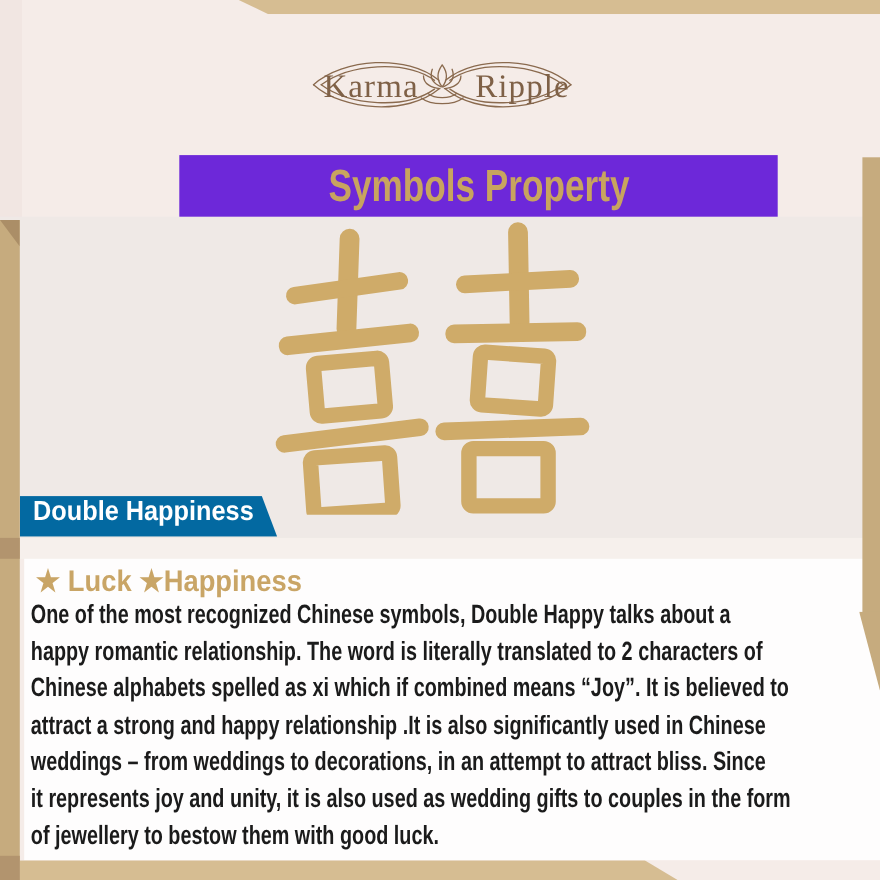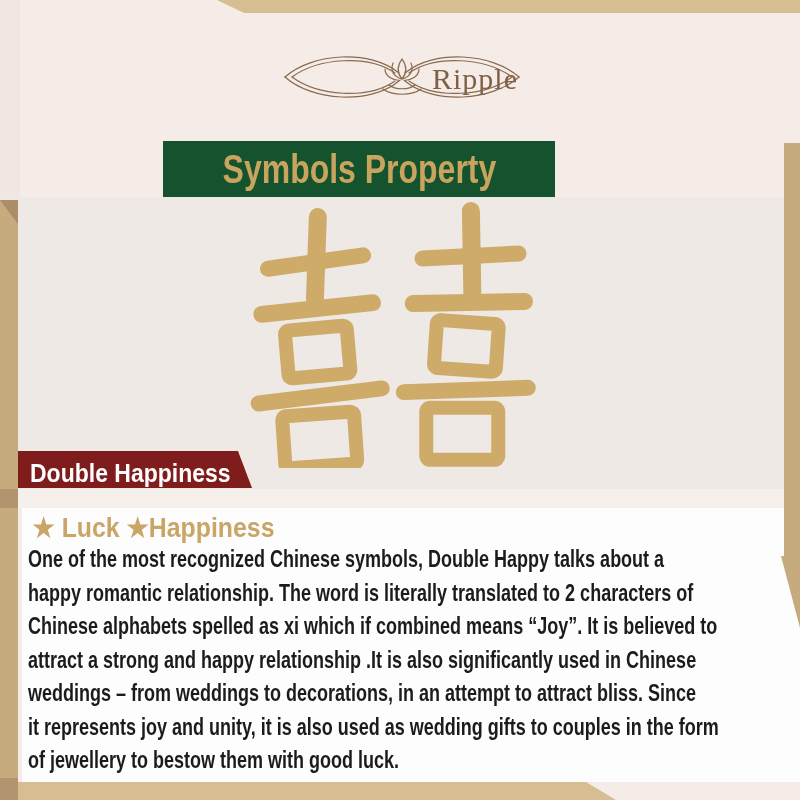--- a/index.html
+++ b/index.html
@@ -25,31 +25,31 @@
   .right-bar{left:784px;top:143px;width:16px;height:419px;background:#c6ab7e;}
   .right-bar-tail{left:781px;top:556px;width:19px;height:72px;background:#c6ab7e;
     clip-path:polygon(0 0,19px 0,19px 72px);}
   
   .logo-svg{left:282px;top:44px;width:240px;height:62px;}
   .logo-word{top:62px;font-family:"Liberation Serif",serif;font-size:30px;
     color:#7f6147;letter-spacing:1px;}
   .logo-word.karma{left:294px;}
   .logo-word.ripple{left:432px;font-family:Liberation Serif, serif;}
   
-  .title-box{left:163px;top:141px;width:392px;height:56px;background:#14532d;
+  .title-box{left:163px;top:141px;width:544px;height:56px;background:#6d28d9;
     display:flex;align-items:center;justify-content:center;}
   .title-text{font-size:41px;font-weight:bold;color:#c8a45f;white-space:nowrap;
     display:inline-block;transform:scaleX(0.78);transform-origin:center;}
   
   .glyph-svg{left:246px;top:200px;width:296px;height:268px;}
   .sr-only{position:absolute;width:1px;height:1px;overflow:hidden;clip-path:inset(50%);}
   
-  .dh-bar{left:18px;top:451px;width:234px;height:37px;background:#7f1d1d;
+  .dh-bar{left:18px;top:451px;width:234px;height:37px;background:#0369a1;
     clip-path:polygon(0 0,220px 0,234px 37px,0 37px);
-    display:flex;align-items:flex-end;}
+    display:flex;align-items:flex-start;}
   .dh-text{font-size:25px;font-weight:bold;color:#ffffff;white-space:nowrap;
     display:inline-block;transform:scaleX(0.92);transform-origin:left center;
     margin-left:12px;letter-spacing:0px;}
   
   .tagline{left:22px;top:512px;width:787px;}
   .tagline span{font-size:27px;font-weight:bold;color:#c9a566;white-space:nowrap;
     display:inline-block;transform:scaleX(0.92);transform-origin:center;}
   .desc{left:28px;top:542px;width:1030px;font-size:24px;font-weight:bold;
     color:#1b1b1b;line-height:33.5px;white-space:pre-line;
     transform:scaleX(0.75);transform-origin:left top;letter-spacing:0px;}
@@ -89,20 +89,21 @@
     <g>
       <path d="M120,14 C115,21 115,28 120,34 C125,28 125,21 120,14"></path>
       <path d="M111,18 C108,26 112,31 119,34"></path>
       <path d="M129,18 C132,26 128,31 121,34"></path>
       <path d="M103,24 C103,31 110,35 118,35.5"></path>
       <path d="M137,24 C137,31 130,35 122,35.5"></path>
       <path d="M107,40 C113,45 127,45 133,40"></path>
       <path d="M101,44 C110,51 130,51 139,44"></path>
     </g>
   </svg>
+  <span class="abs logo-word karma">Karma</span>
   <span class="abs logo-word ripple">Ripple</span>
 
   <div class="abs title-box">
     <span class="title-text">Symbols Property</span>
   </div>
 
   <svg class="abs glyph-svg" viewBox="0 0 296 268" fill="#cfab69" stroke="none">
     <g transform="translate(6,8) rotate(-2 66 125)">
       <rect x="58" y="0" width="18" height="100" rx="9" transform="rotate(4 67 50)"></rect>
       <rect x="10" y="46" width="112" height="16" rx="8" transform="rotate(-6 66 54)"></rect>

